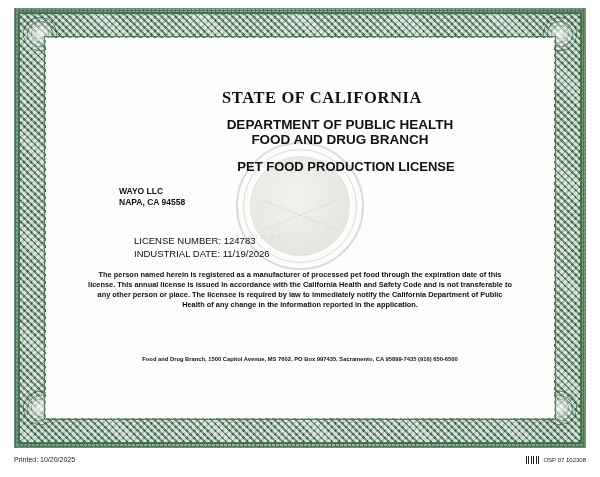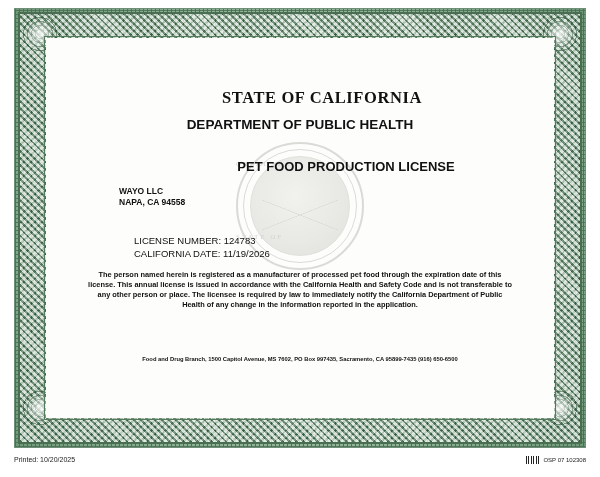--- a/index.html
+++ b/index.html
@@ -167,20 +167,21 @@
   .title-dept {
     position: absolute;
     top: 79px;
     width: 508px;
     text-align: center;
     font-family: "Liberation Sans", sans-serif;
     font-size: 13.5px;
     font-weight: bold;
     line-height: 15px;
     color: #111;
+    padding-left: 40px;
   }
   .title-license {
     position: absolute;
     top: 121px;
     width: 600px;
     text-align: center;
     font-family: "Liberation Sans", sans-serif;
     font-size: 13px;
     font-weight: bold;
     color: #111;
@@ -281,36 +282,37 @@
     <div class="seal-text-top">GREAT SEAL</div>
     <div class="seal-text-bottom">STATE OF</div>
   </div>
 
   <div class="content">
 
     <div class="title-state">STATE OF CALIFORNIA</div>
 
     <div class="title-dept">
       <div>DEPARTMENT OF PUBLIC HEALTH</div>
+      <div>FOOD AND DRUG BRANCH</div>
     </div>
 
     <div class="title-license">PET FOOD PRODUCTION LICENSE</div>
 
     <div class="licensee">
       <div>WAYO LLC</div>
       <div>NAPA, CA  94558</div>
     </div>
 
     <div class="license-meta">
       <div>
         <span>LICENSE NUMBER:</span>
         <span>124783</span>
       </div>
       <div>
-        <span>CALIFORNIA DATE:</span>
+        <span>INDUSTRIAL DATE:</span>
         <span>11/19/2026</span>
       </div>
     </div>
 
     <div class="legal">The person named herein is registered as a manufacturer of processed pet food through the expiration date of this license.  This annual license is issued in accordance with the California Health and Safety Code and is not transferable to any other person or place.  The licensee is required by law to immediately notify the California Department of Public Health of any change in the information reported in the application.</div>
 
     <div class="footer-address">Food and Drug Branch, 1500 Capitol Avenue, MS 7602, PO Box 997435, Sacramento, CA 95899-7435  (916) 650-6500</div>
 
   </div>
 

